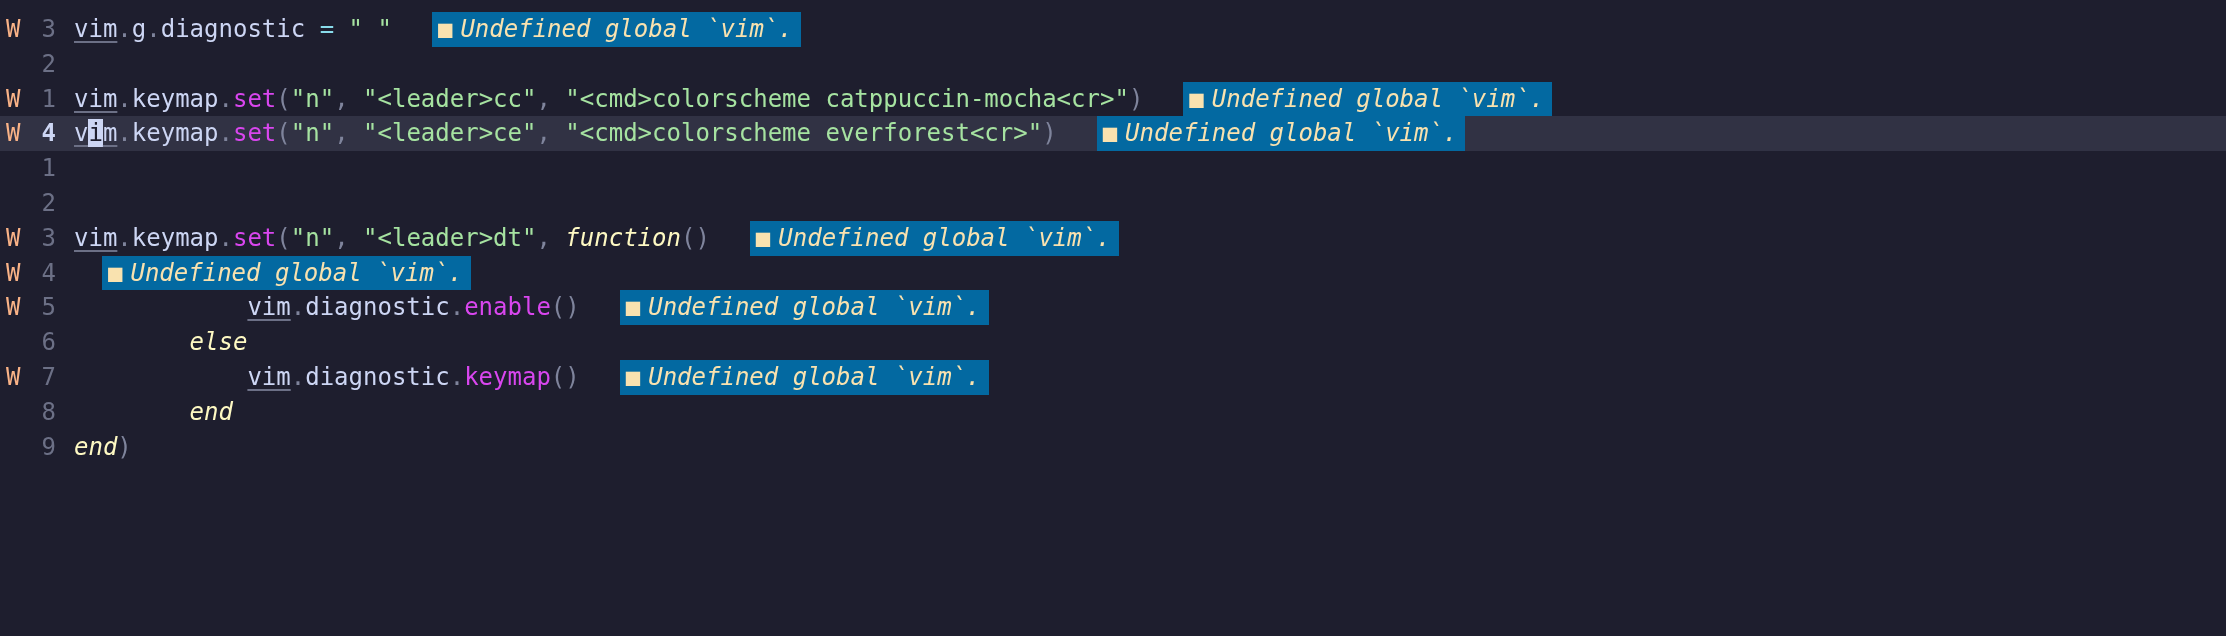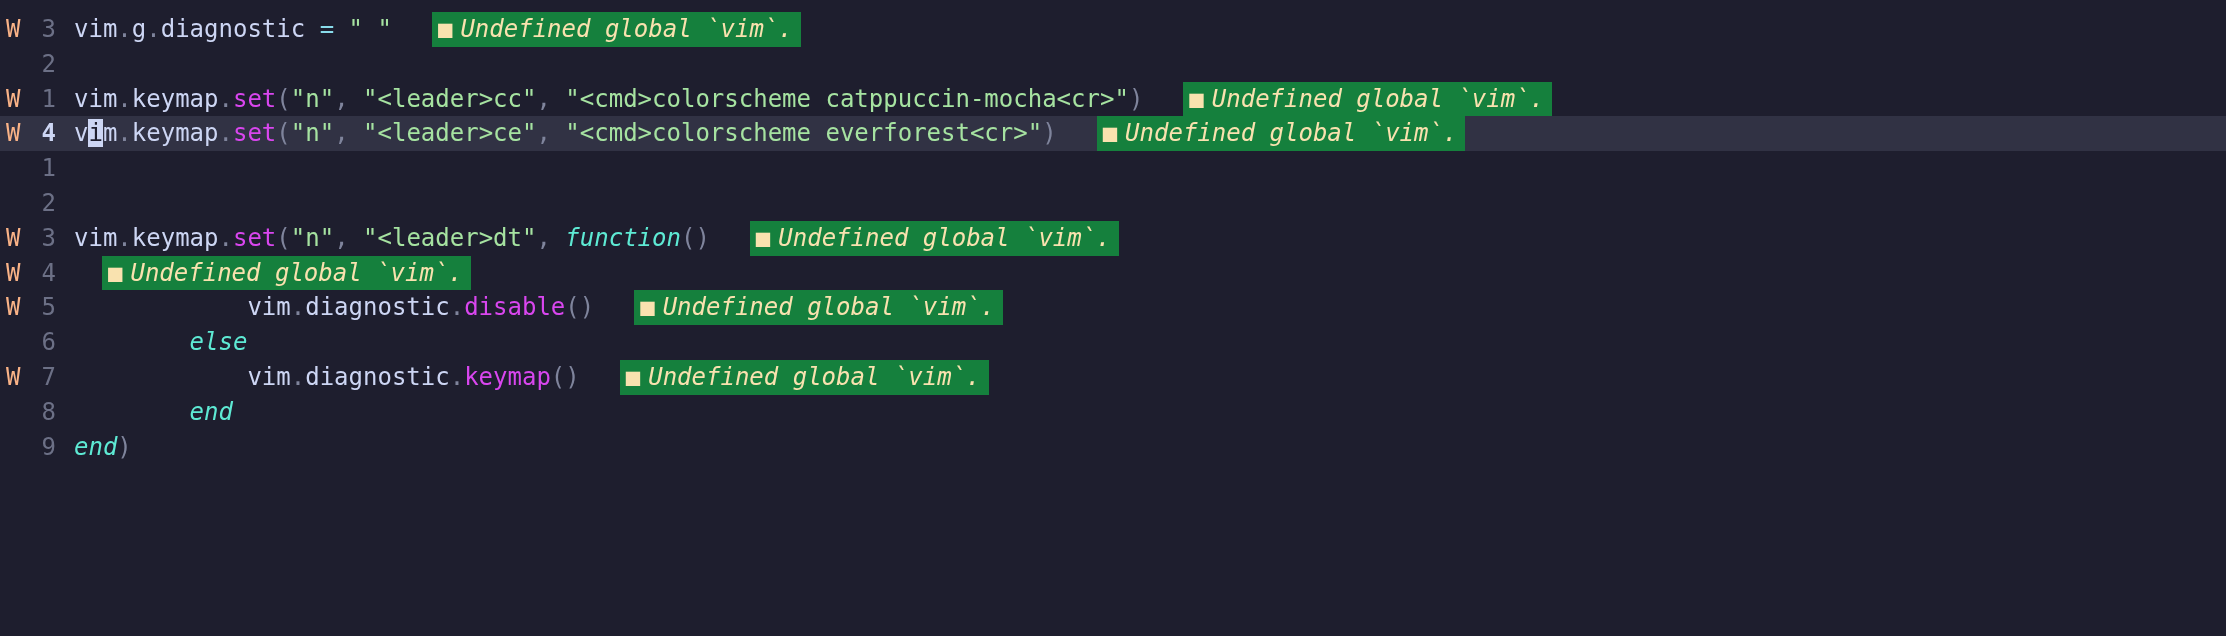--- a/index.html
+++ b/index.html
@@ -27,35 +27,35 @@
     text-align: left;
   }
   .gutter-num {
     width: 34px;
     text-align: right;
     padding-right: 6px;
     color: #6c7086;
   }
   .line.current .gutter-num { color: #cdd6f4; font-weight: 600; }
   .code { padding-left: 12px; white-space: pre; }
-  .underline { text-decoration-color: #6c7086; text-underline-offset: 4px; }
+  .underline { text-decoration: underline; text-decoration-color: #6c7086; text-underline-offset: 4px; }
   .ident   { color: #cdd6f4; }
   .punc    { color: #7f849c; }
   .prop    { color: #cdd6f4; }
   .func    { color: #d946ef; }
-  .kw      { color: #5eead4; font-style: italic; }
+  .kw      { color: #fef9c3; font-style: italic; }
   .str     { color: #a6e3a1; }
   .eq      { color: #89dceb; }
   .cursor {
     background: #cdd6f4;
     color: #1e1e2e;
   }
   .diag {
     margin-left: 40px;
-    background: #15803d;
+    background: #0369a1;
     color: #f9e2af;
     font-style: italic;
     padding: 0 8px 0 6px;
   }
   .diag .sq {
     font-style: normal;
     margin-right: 8px;
     color: #f9e2af;
   }
 </style>
@@ -103,21 +103,21 @@
       <span class="diag"><span class="sq">■</span><span>Undefined global `vim`.</span></span>
     </div>
     <div class="line">
       <span class="gutter-sign">W</span>
       <span class="gutter-num">4</span>
       <span class="diag"><span class="sq">■</span><span>Undefined global `vim`.</span></span>
     </div>
     <div class="line">
       <span class="gutter-sign">W</span>
       <span class="gutter-num">5</span>
-      <span class="code"><span>            </span><span class="ident underline">vim</span><span class="punc">.</span><span class="prop">diagnostic</span><span class="punc">.</span><span class="func">disable</span><span class="punc">()</span></span>
+      <span class="code"><span>            </span><span class="ident underline">vim</span><span class="punc">.</span><span class="prop">diagnostic</span><span class="punc">.</span><span class="func">enable</span><span class="punc">()</span></span>
       <span class="diag"><span class="sq">■</span><span>Undefined global `vim`.</span></span>
     </div>
     <div class="line">
       <span class="gutter-sign"></span>
       <span class="gutter-num">6</span>
       <span class="code"><span>        </span><span class="kw">else</span></span>
     </div>
     <div class="line">
       <span class="gutter-sign">W</span>
       <span class="gutter-num">7</span>

